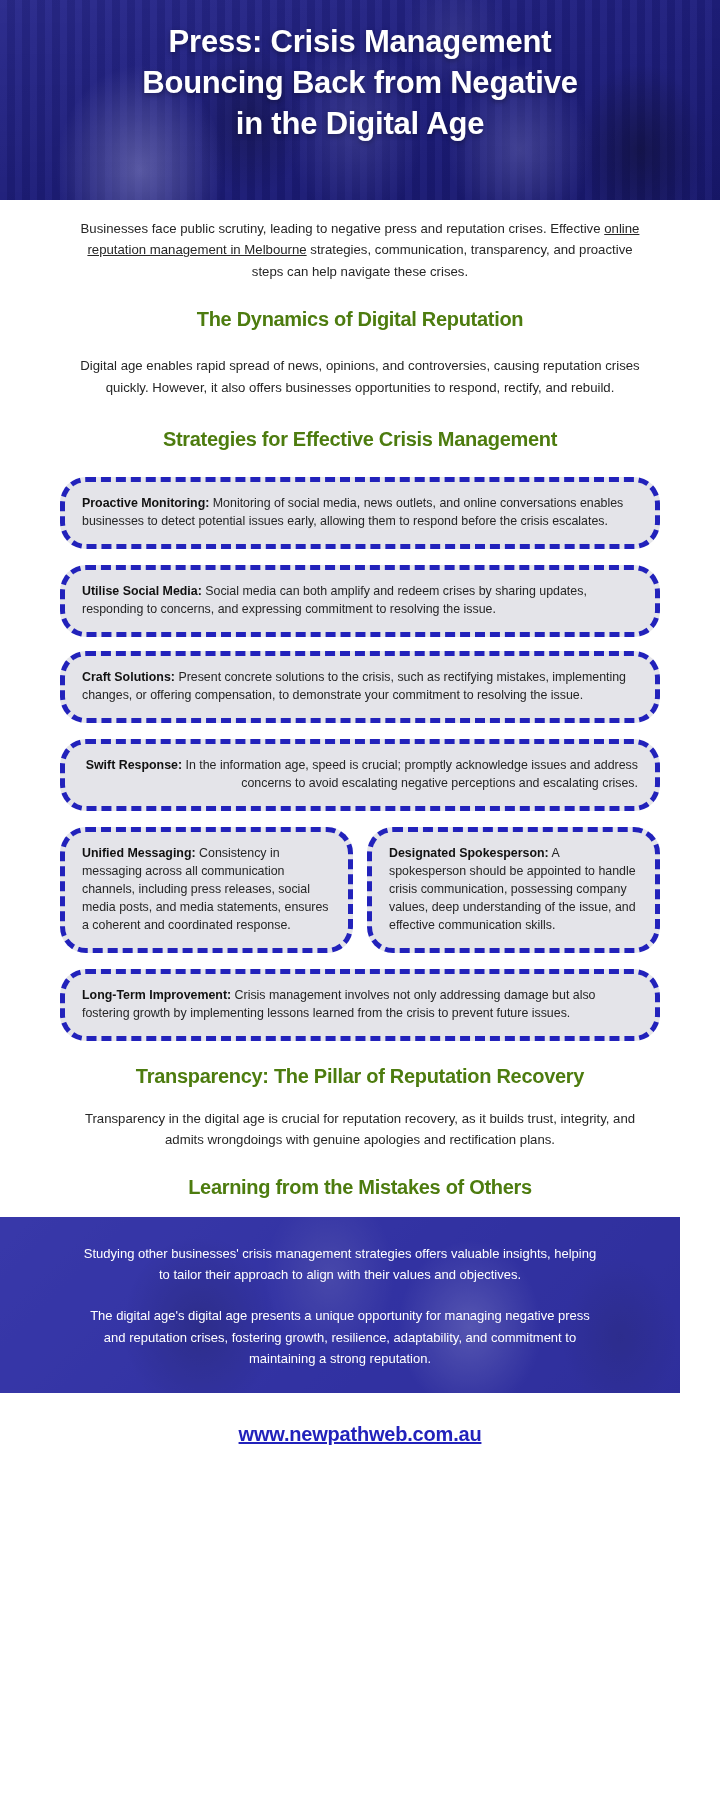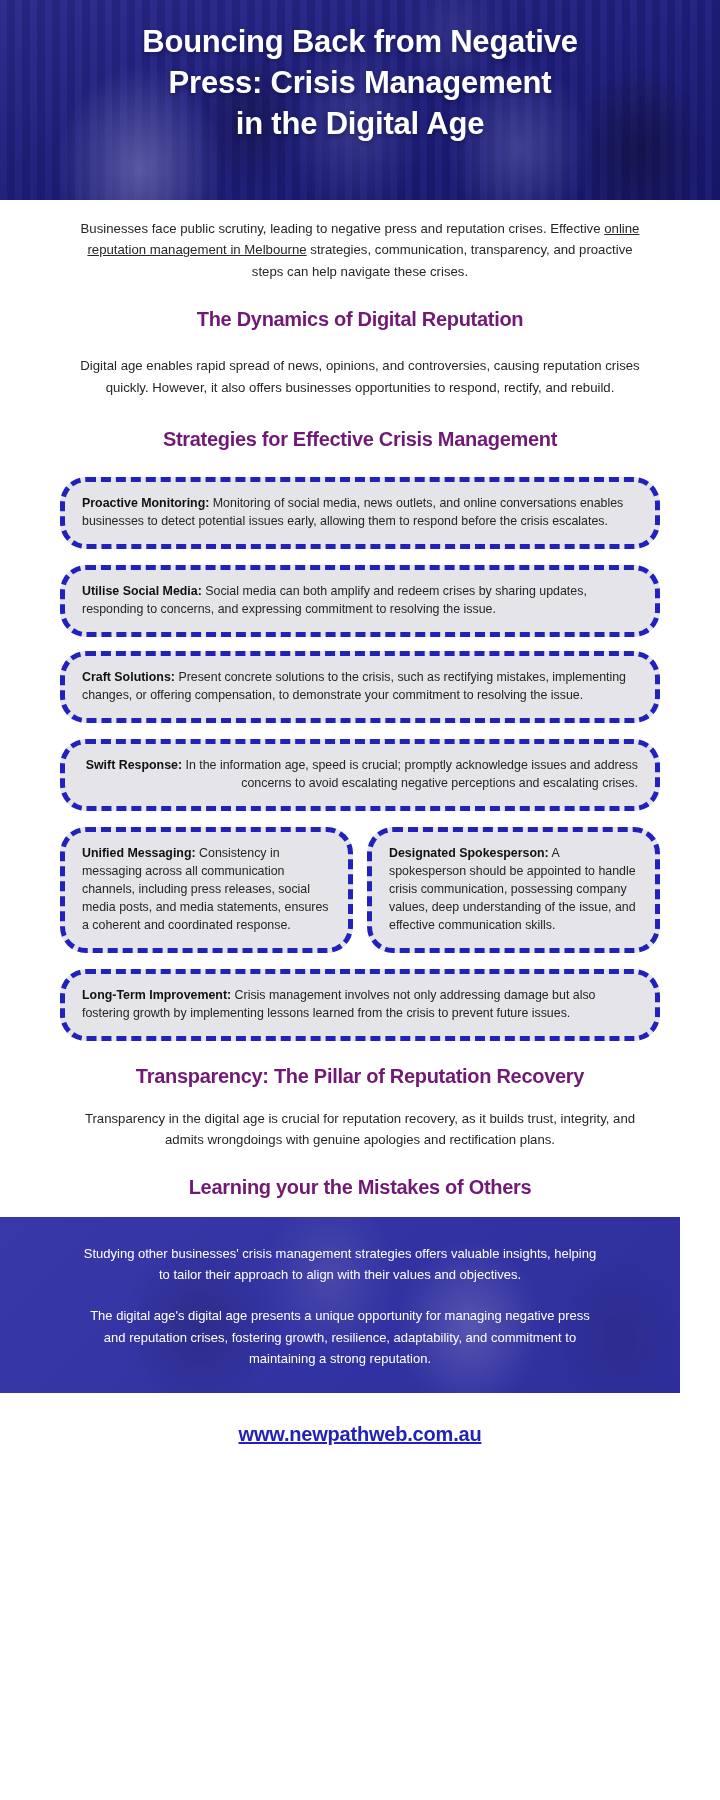--- a/index.html
+++ b/index.html
@@ -57,21 +57,21 @@
     font-size:13.2px;
     line-height:1.62;
     color:#262626;
   }
   .para a, .link {
     color:#262626;
     text-decoration:underline;
   }
   .h2 {
     text-align:center;
-    color:#701a75;
+    color:#4d7c0f;
     font-weight:bold;
     font-size:20px;
     letter-spacing:-0.3px;
   }
 
   
   .cards { padding:0 60px; }
   .card {
     background:#e4e4e9;
     border:5px dashed #2222bb;
@@ -124,22 +124,22 @@
     letter-spacing:-0.2px;
   }
 </style>
 </head>
 <body>
 
 <div class="hero">
   <div class="hero-photo"></div>
   <div class="hero-tint"></div>
   <div class="hero-title">
+    <div>Press: Crisis Management</div>
     <div>Bouncing Back from Negative</div>
-    <div>Press: Crisis Management</div>
     <div>in the Digital Age</div>
   </div>
 </div>
 
 <div class="wrap" style="padding-top:18px;">
   <p class="para"><span>Businesses face public scrutiny, leading to negative press and reputation crises. Effective </span><a class="link" href="#">online reputation management in Melbourne</a><span> strategies, communication, transparency, and proactive steps can help navigate these crises.</span></p>
 </div>
 
 <div class="wrap" style="padding-top:26px;">
   <h2 class="h2">The Dynamics of Digital Reputation</h2>
@@ -189,21 +189,21 @@
 </div>
 
 <div class="wrap" style="padding-top:24px;">
   <h2 class="h2">Transparency: The Pillar of Reputation Recovery</h2>
 </div>
 <div class="wrap" style="padding-top:20px;">
   <p class="para">Transparency in the digital age is crucial for reputation recovery, as it builds trust, integrity, and admits wrongdoings with genuine apologies and rectification plans.</p>
 </div>
 
 <div class="wrap" style="padding-top:26px;">
-  <h2 class="h2">Learning your the Mistakes of Others</h2>
+  <h2 class="h2">Learning from the Mistakes of Others</h2>
 </div>
 
 <div class="band" style="margin-top:18px;">
   <div class="band-photo"></div>
   <div class="band-tint"></div>
   <div class="band-inner">
     <p>Studying other businesses' crisis management strategies offers valuable insights, helping to tailor their approach to align with their values and objectives.</p>
     <p>The digital age's digital age presents a unique opportunity for managing negative press and reputation crises, fostering growth, resilience, adaptability, and commitment to maintaining a strong reputation.</p>
   </div>
 </div>

